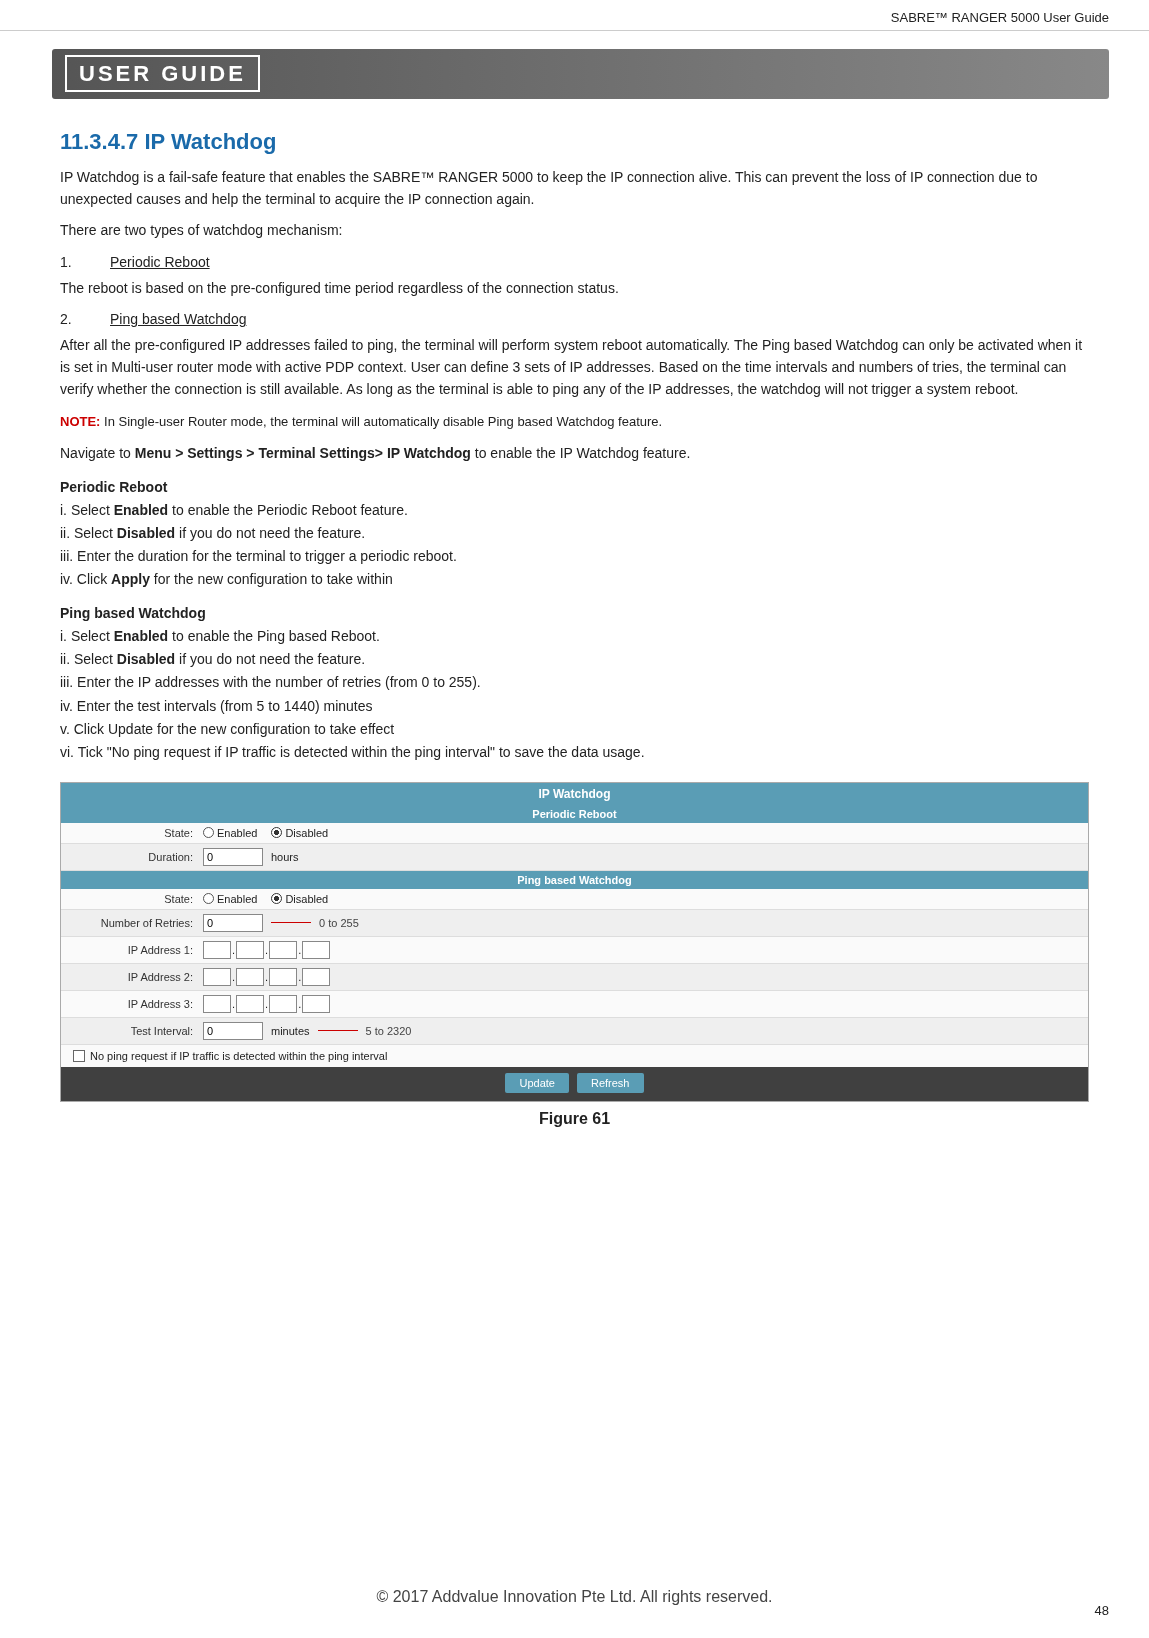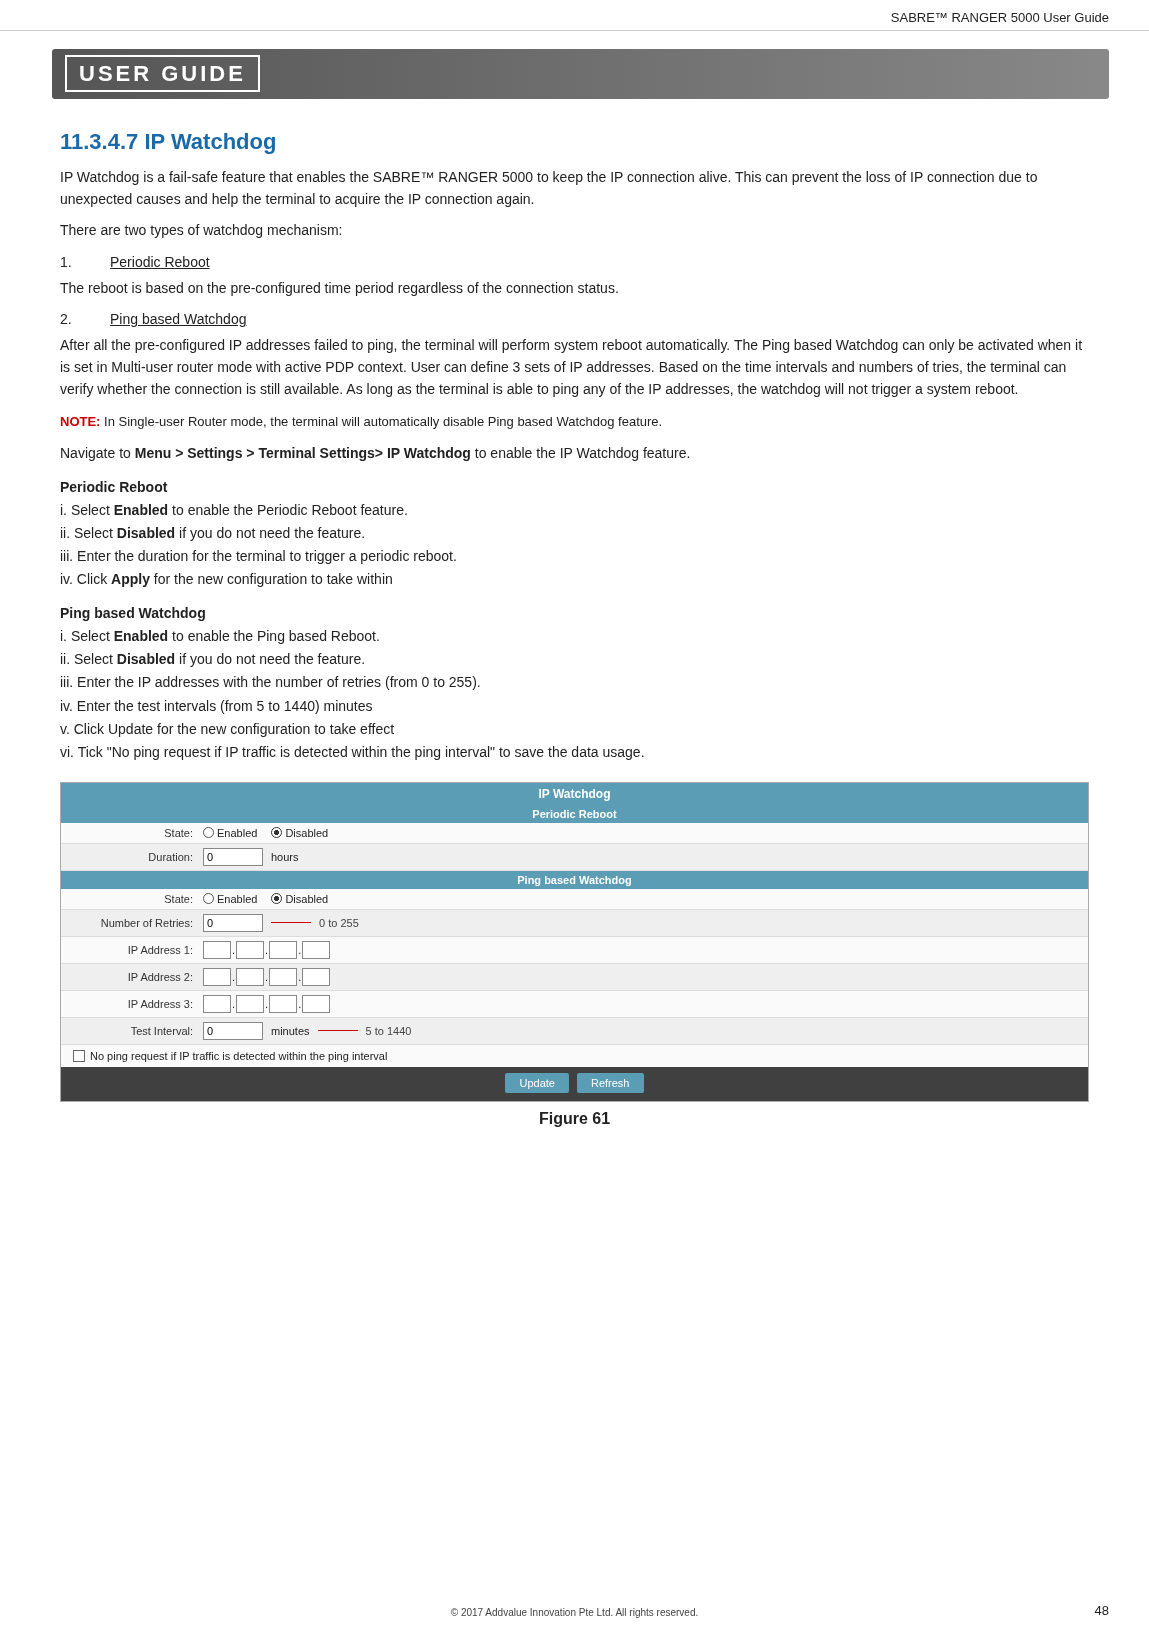--- a/index.html
+++ b/index.html
@@ -219,24 +219,24 @@
 
     .figure-caption {
       text-align: center;
       font-weight: bold;
       margin: 6px 0 16px 0;
       font-size: 16px;
     }
 
     .page-footer {
       position: absolute;
-      bottom: 20px;
+      bottom: 32px;
       left: 0; right: 0;
       text-align: center;
-      font-size: 10px;
+      font-size: 16px;
       color: #444;
     }
     .page-number {
       position: absolute;
       bottom: 20px;
       right: 40px;
       font-size: 13px;
       color: #222;
     }
 
@@ -399,21 +399,21 @@
         <input class="fake-input-sm" type="text" value="" style="">
       </div>
     </div>
 
     <div class="ui-row alt">
       <div class="ui-row-label">Test Interval:</div>
       <div class="ui-row-content">
         <input class="fake-input" type="text" value="0" style="">
         <span>minutes</span>
         <span style="display:inline-block;width:40px;height:1px;background:#c00;vertical-align:middle;"></span>
-        <span class="hint-text">5 to 1440</span>
+        <span class="hint-text">5 to 2320</span>
       </div>
     </div>
 
     <div class="checkbox-row">
       <div class="fake-checkbox"></div>
       <span>No ping request if IP traffic is detected within the ping interval</span>
     </div>
 
     <div class="button-row">
       <button class="fake-button">Update</button>

